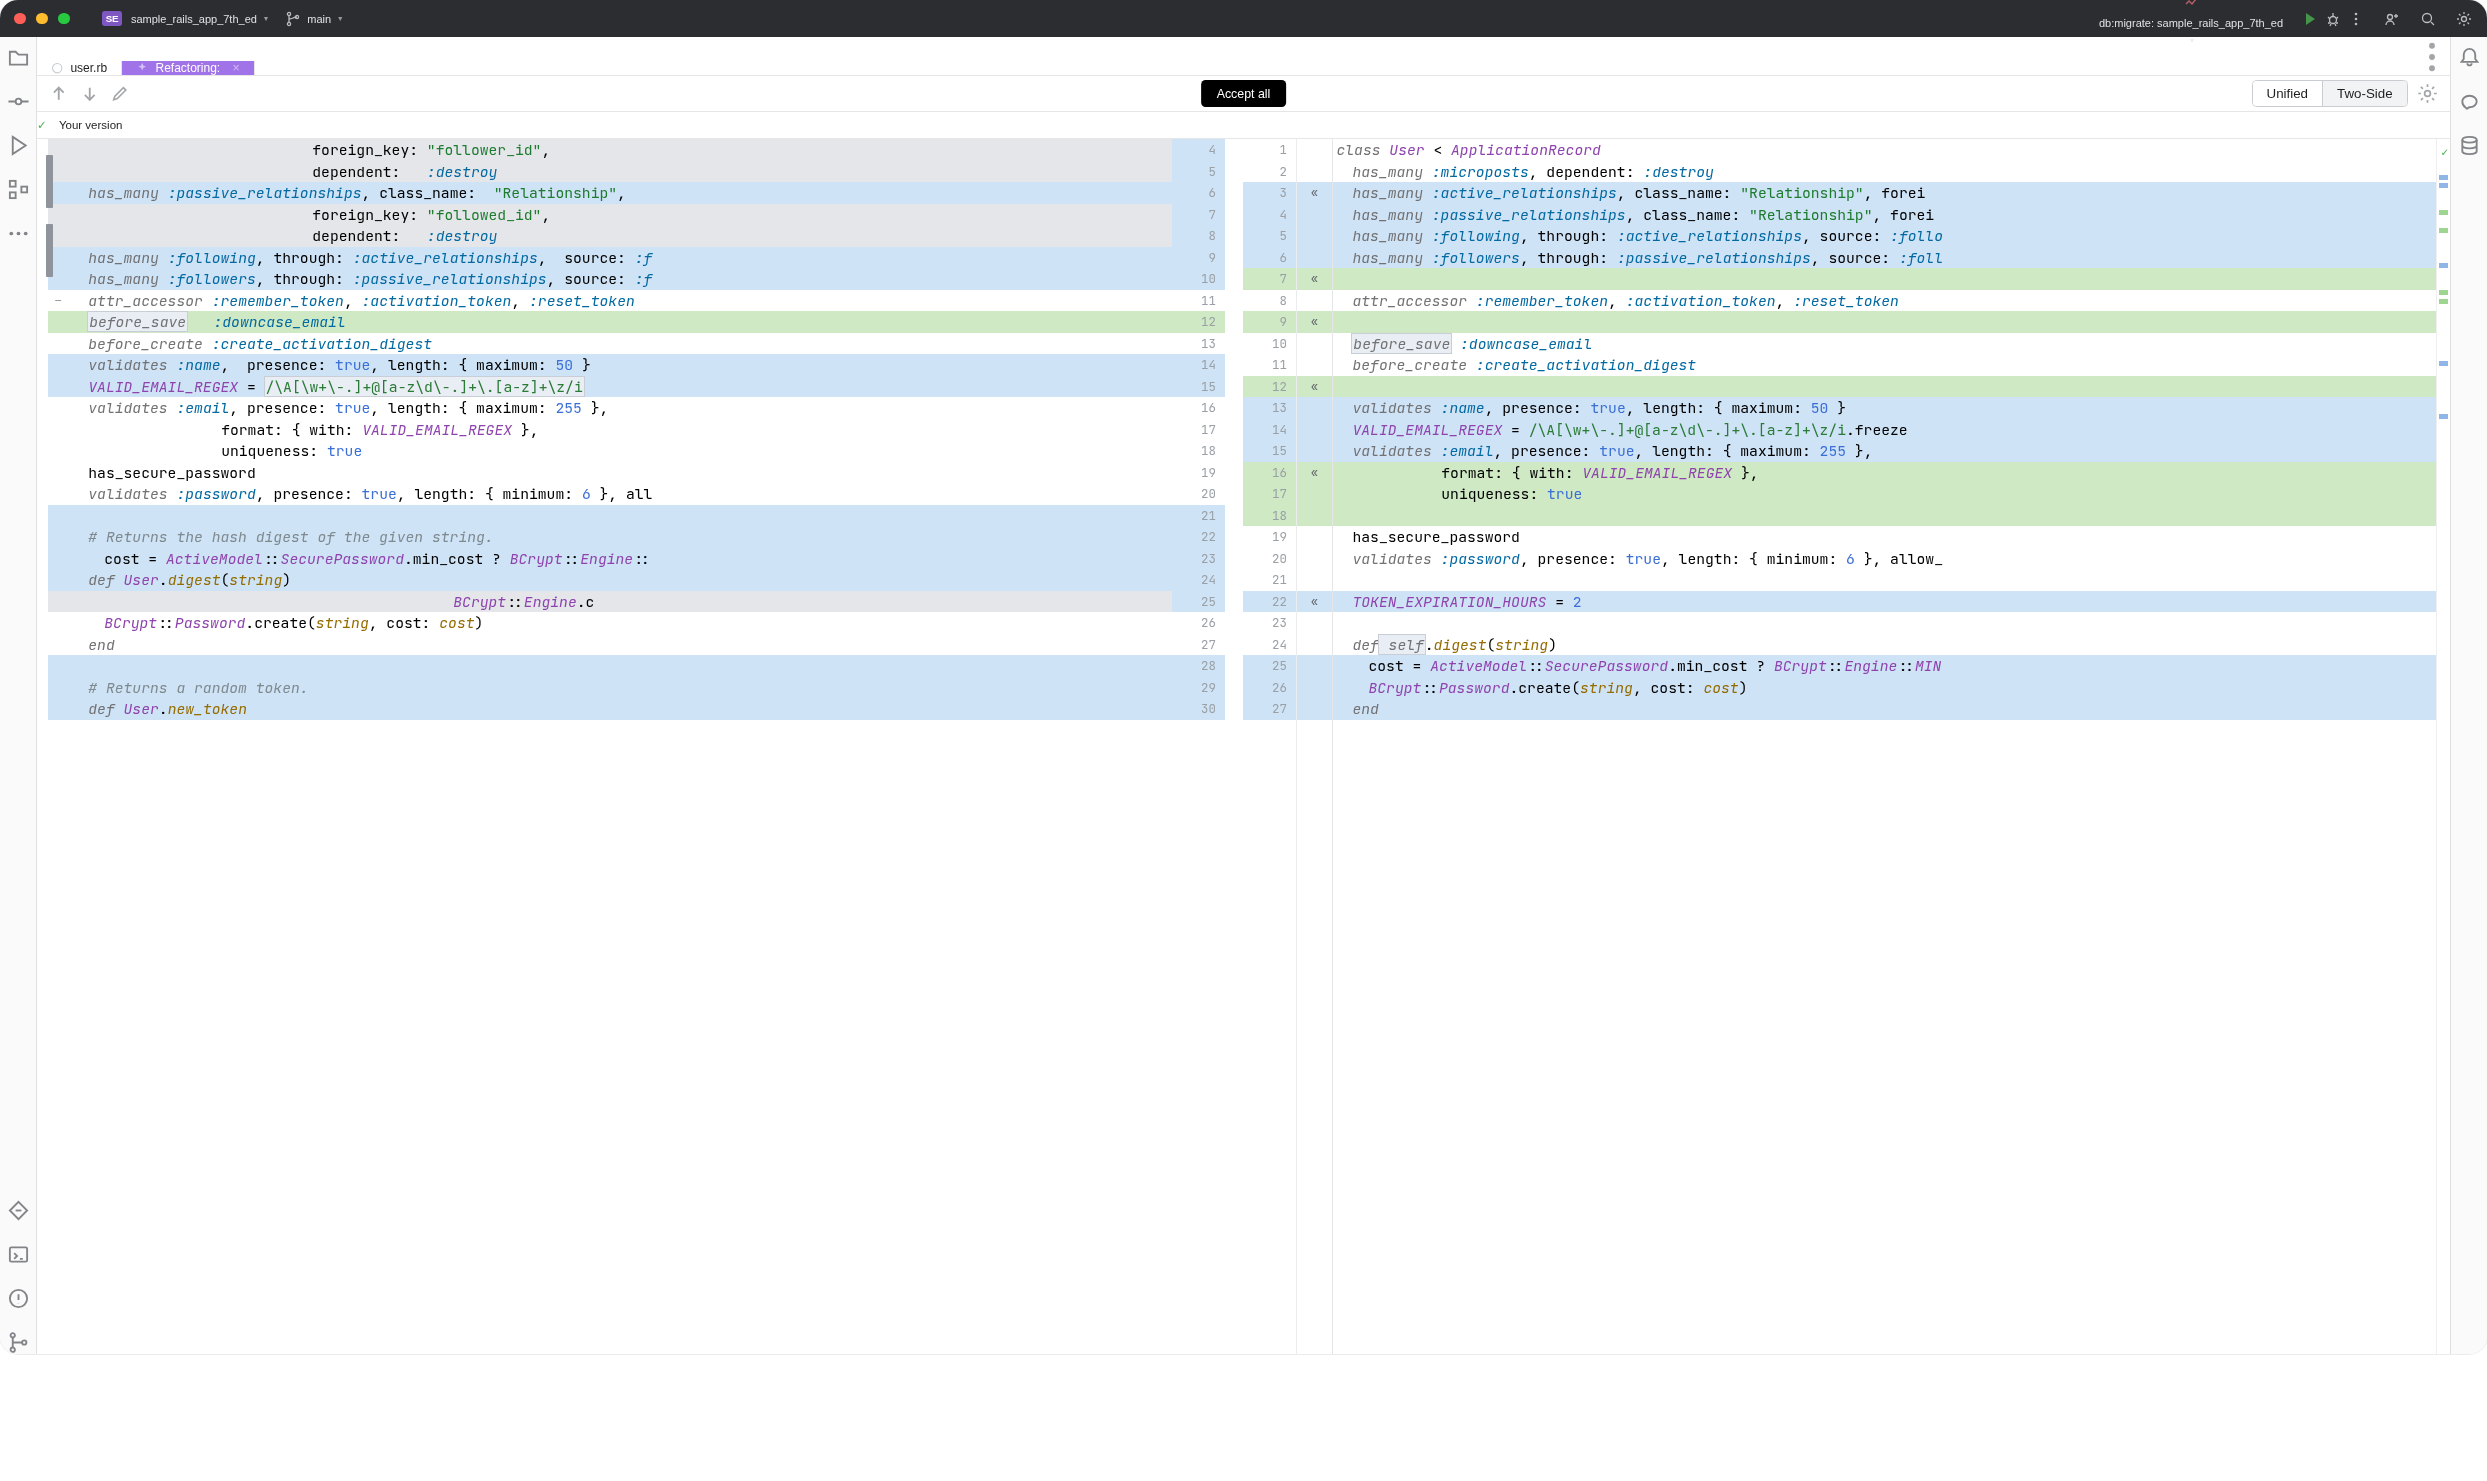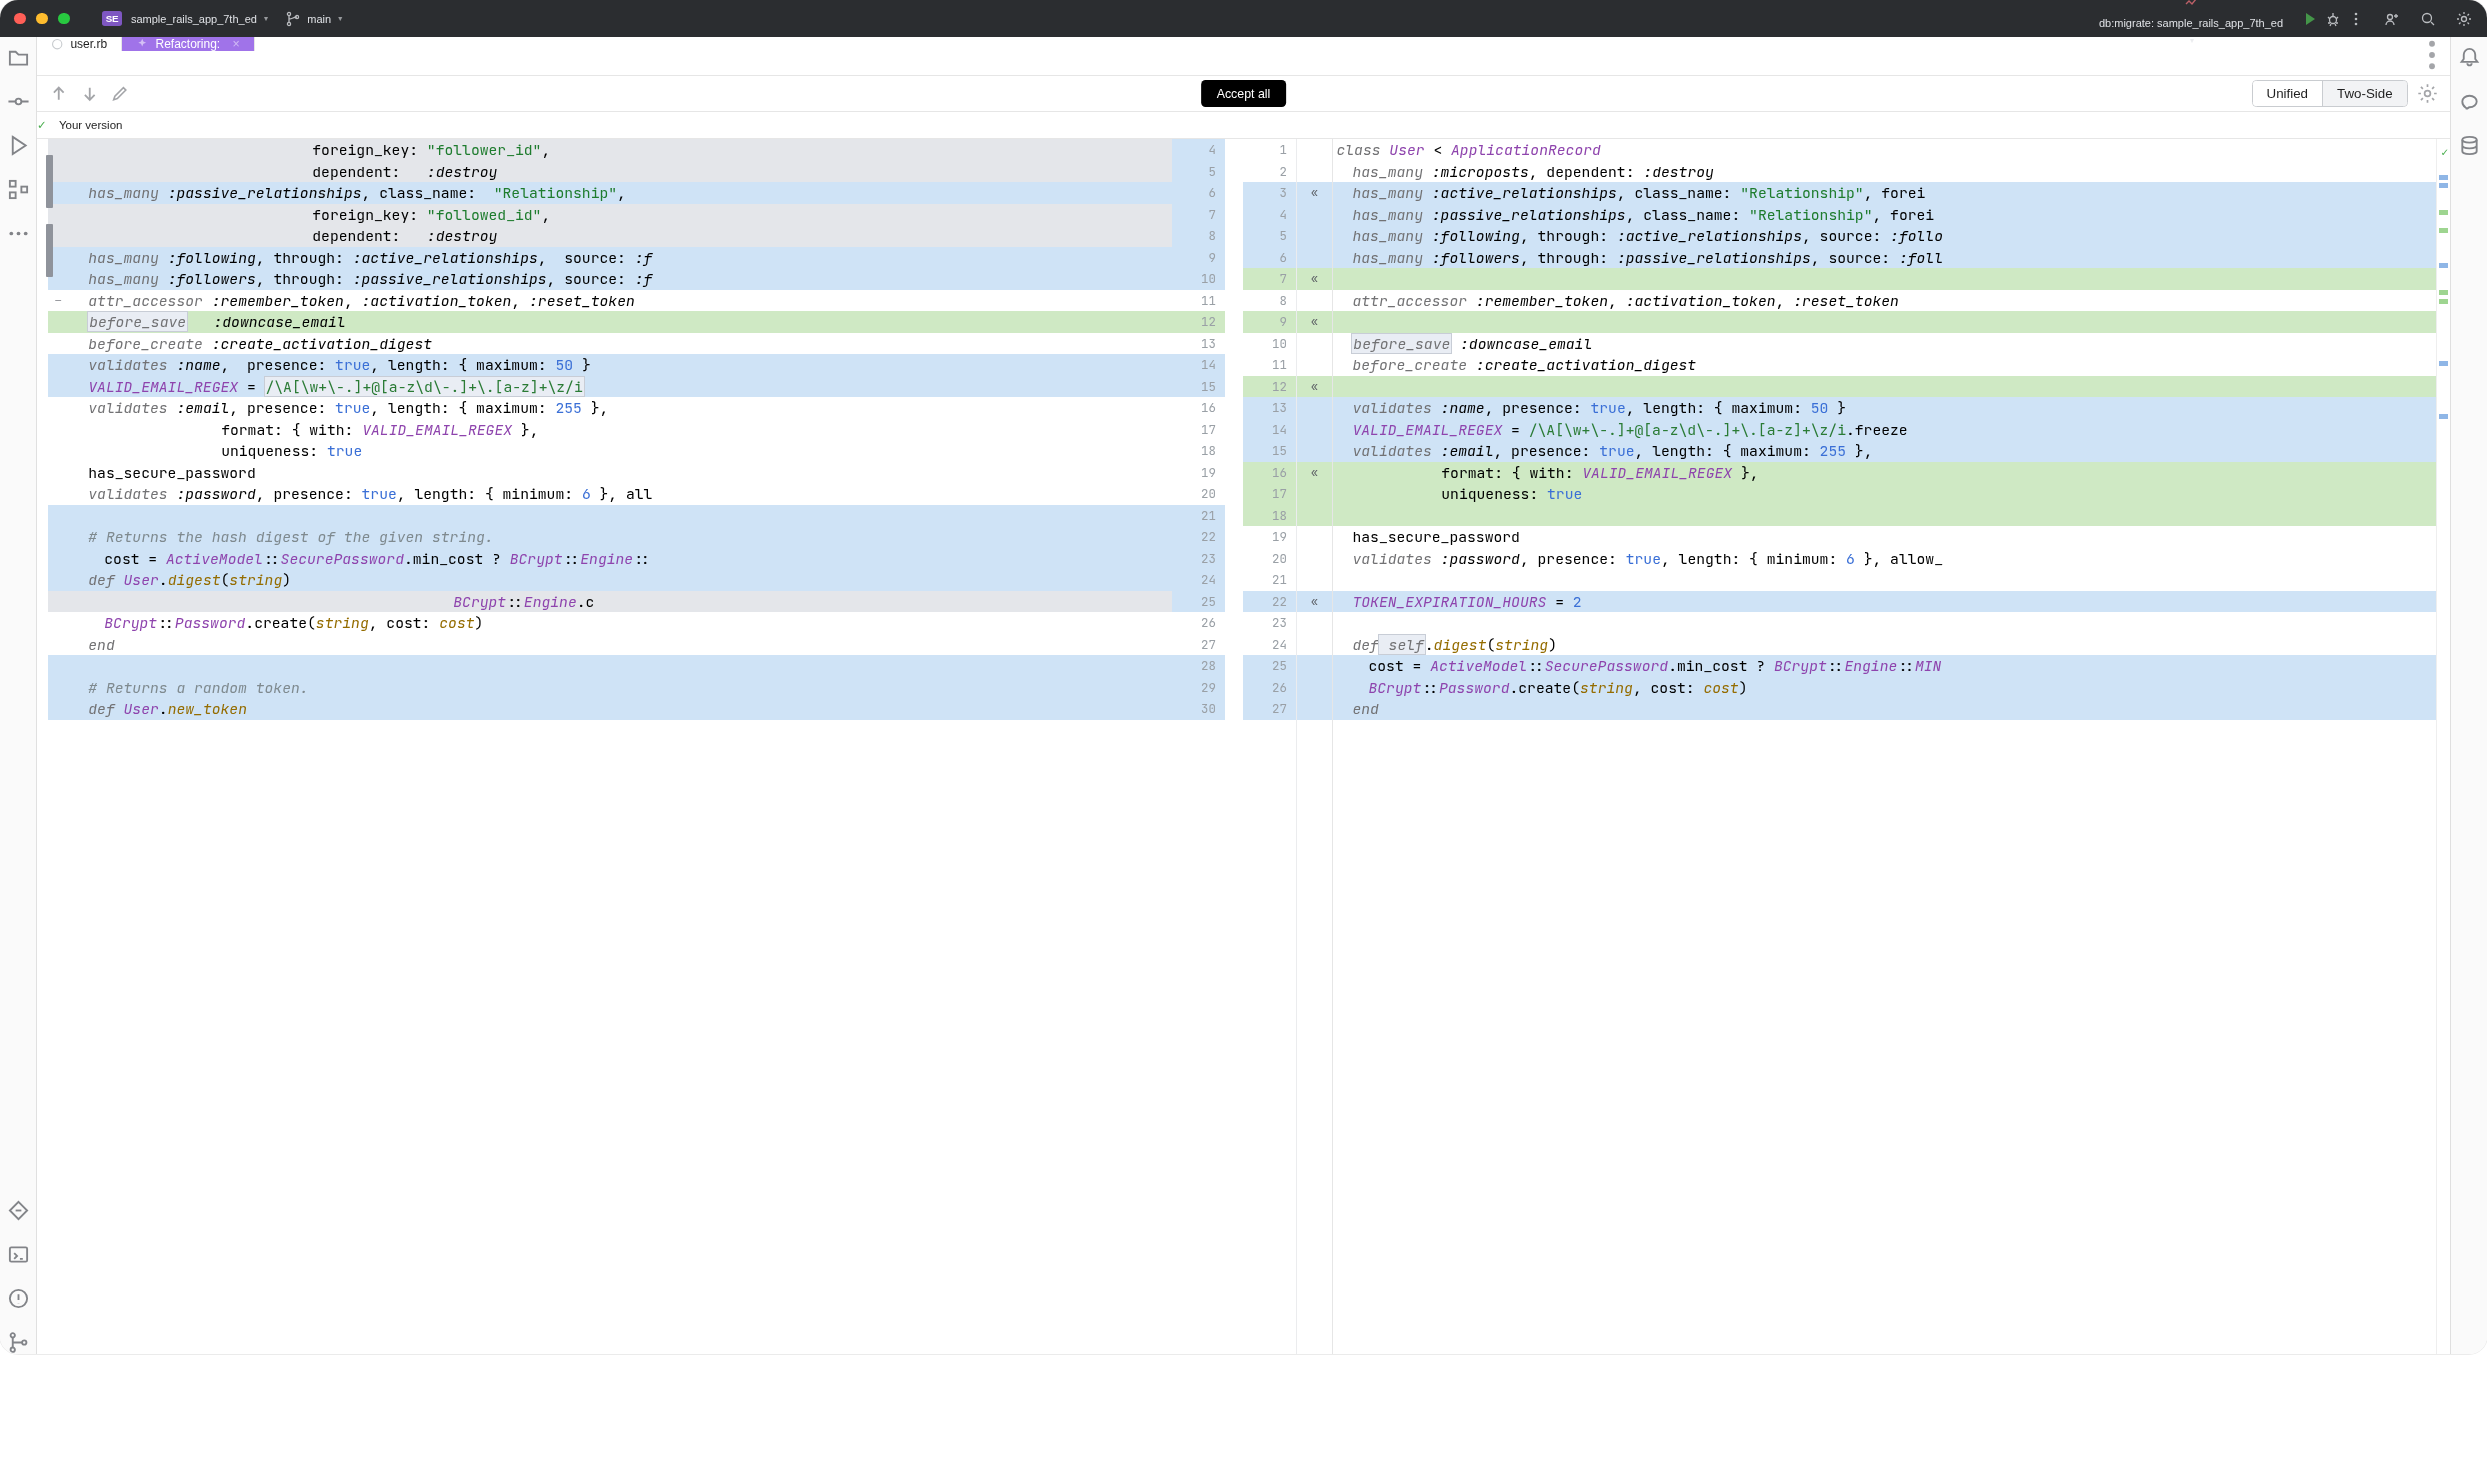--- a/index.html
+++ b/index.html
@@ -25,21 +25,21 @@
 
 .body { flex: 1; display: flex; min-height: 0; }
 .leftbar, .rightbar { width: 37px; background: #fafafa; border-right: 0.9px solid #e0e0e0; display: flex; flex-direction: column; align-items: center; padding-top: 9px; gap: 21px; font-size: 14px; color: #5a5d63; }
 .rightbar { border-right: none; border-left: 0.9px solid #e0e0e0; }
 .lb-icon { width: 23px; height: 23px; display: flex; align-items: center; justify-content: center; opacity: .75; cursor: pointer; }
 .lb-spacer { flex: 1; }
 
 .main { flex: 1; display: flex; flex-direction: column; min-width: 0; }
 
 
-.tabstrip { height: 39px; border-bottom: 0.9px solid #e6e6e6; display: flex; align-items: flex-start; background: #fff; }
+.tabstrip { height: 39px; border-bottom: 0.9px solid #e6e6e6; display: flex; align-items: flex-end; background: #fff; }
 .tab { display: flex; align-items: center; padding: 0 14px; gap: 7px; font-size: 12px; color: #1f1f1f; border-right: 0.9px solid #e6e6e6; cursor: pointer; }
 .tab.refactoring { background: #a073e9; color: #fff; }
 .tab .dot { width: 12.4px; height: 12.4px; display: inline-block; opacity: .55; }
 .tab .close-x { opacity: .5; font-size: 12.4px; margin-left: 5.3px; }
 .tabstrip-spacer { flex: 1; }
 .tab-more { width: 36px; display: flex; align-items: center; justify-content: center; opacity: .55; cursor: pointer; }
 
 
 .difftoolbar { height: 36px; display: flex; align-items: center; padding: 0 12.4px; gap: 10.7px; border-bottom: 0.9px solid #e6e6e6; position: relative; }
 .dt-icon { width: 19.5px; height: 19.5px; display: flex; align-items: center; justify-content: center; opacity: .55; cursor: pointer; }
@@ -73,21 +73,21 @@
 .code .i28 { padding-left: 240px; display:inline-block; }
 .bg-blue { background: #cfe3f6; }
 .bg-green { background: #cfe9c4; }
 .bg-gray { background: #e4e6ea; }
 .gut-blue { background: #cfe3f6; }
 .gut-green { background: #cfe9c4; }
 .marker-handle { position: absolute; left: 9px; width: 7px; background: #8f939b; border-radius: 0.9px; }
 
 
 .kw { font-style: italic; color: #727274; }
-.sym { color: #000000; font-style: italic; }
+.sym { color: #0369a1; font-style: italic; }
 .str { color: #1e7c2e; }
 .num { color: #3a6fd6; }
 .fn { color: #946c00; font-style: italic; }
 .cls { color: #8e44ad; font-style: italic; }
 .const { color: #8e44ad; font-style: italic; }
 .cmt { color: #7f8a8f; font-style: italic; }
 .rx { color: #2a7b35; }
 .arrbtn { color: #5a5d63; cursor: pointer; font-size: 11.5px; }
 .collapse-min { color: #8a8d92; font-size: 9.8px; }
 .hl-box { background: #e9edf4; outline: 0.9px solid #c8cdd6; padding: 0 0.9px; }

